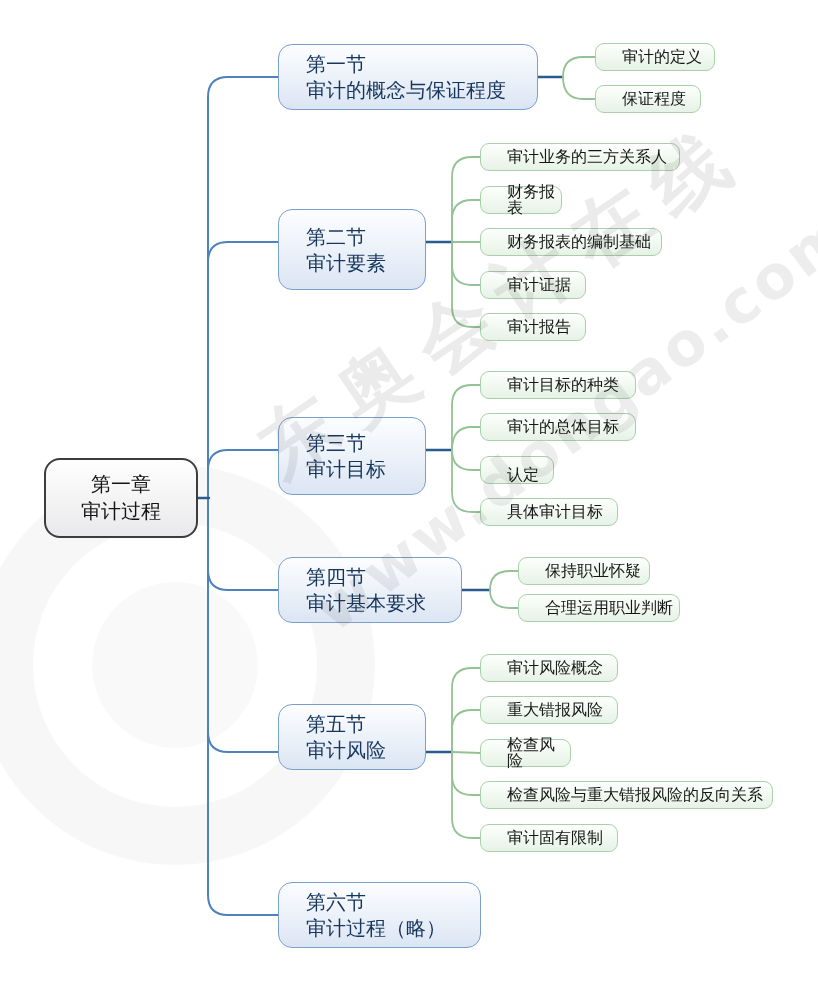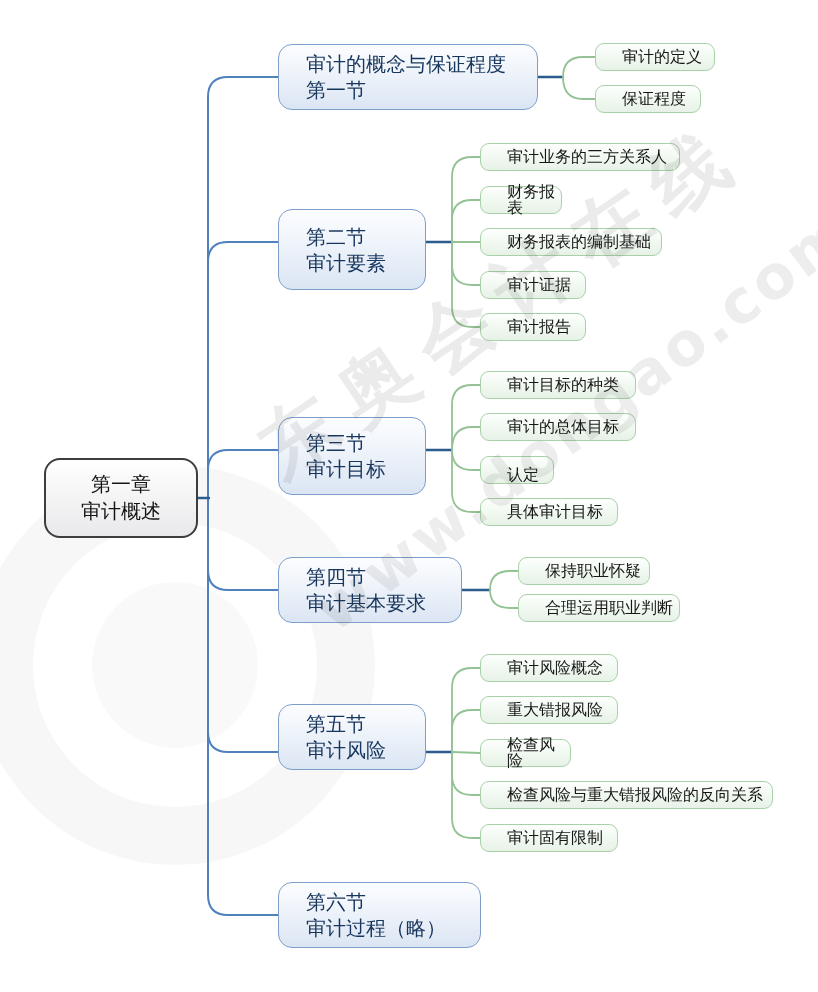--- a/index.html
+++ b/index.html
@@ -82,26 +82,26 @@
       <path d="M 452 752 L 452 688 Q 452 668 472 668 L 480 668"></path>
       <path d="M 452 752 L 452 730 Q 452 710 472 710 L 480 710"></path>
       <path d="M 452 752 L 480 753"></path>
       <path d="M 452 752 L 452 775 Q 452 795 472 795 L 480 795"></path>
       <path d="M 452 752 L 452 818 Q 452 838 472 838 L 480 838"></path>
     </g>
   </svg>
 
   <div class="node root" style="left:44px;top:458px;width:154px;height:80px;">
     <span>第一章</span>
-    <span>审计概述</span>
+    <span>审计过程</span>
   </div>
 
   <div class="node section" style="left:278px;top:44px;width:260px;height:66px;">
+    <span>第一节</span>
     <span>审计的概念与保证程度</span>
-    <span>第一节</span>
   </div>
   <div class="node leaf" style="left:595px;top:43px;width:120px;">
     <span>审计的定义</span>
     </div>
   <div class="node leaf" style="left:595px;top:85px;width:106px;">
     <span>保证程度</span>
     </div>
 
   <div class="node section" style="left:278px;top:209px;width:148px;height:81px;">
     <span>第二节</span>

